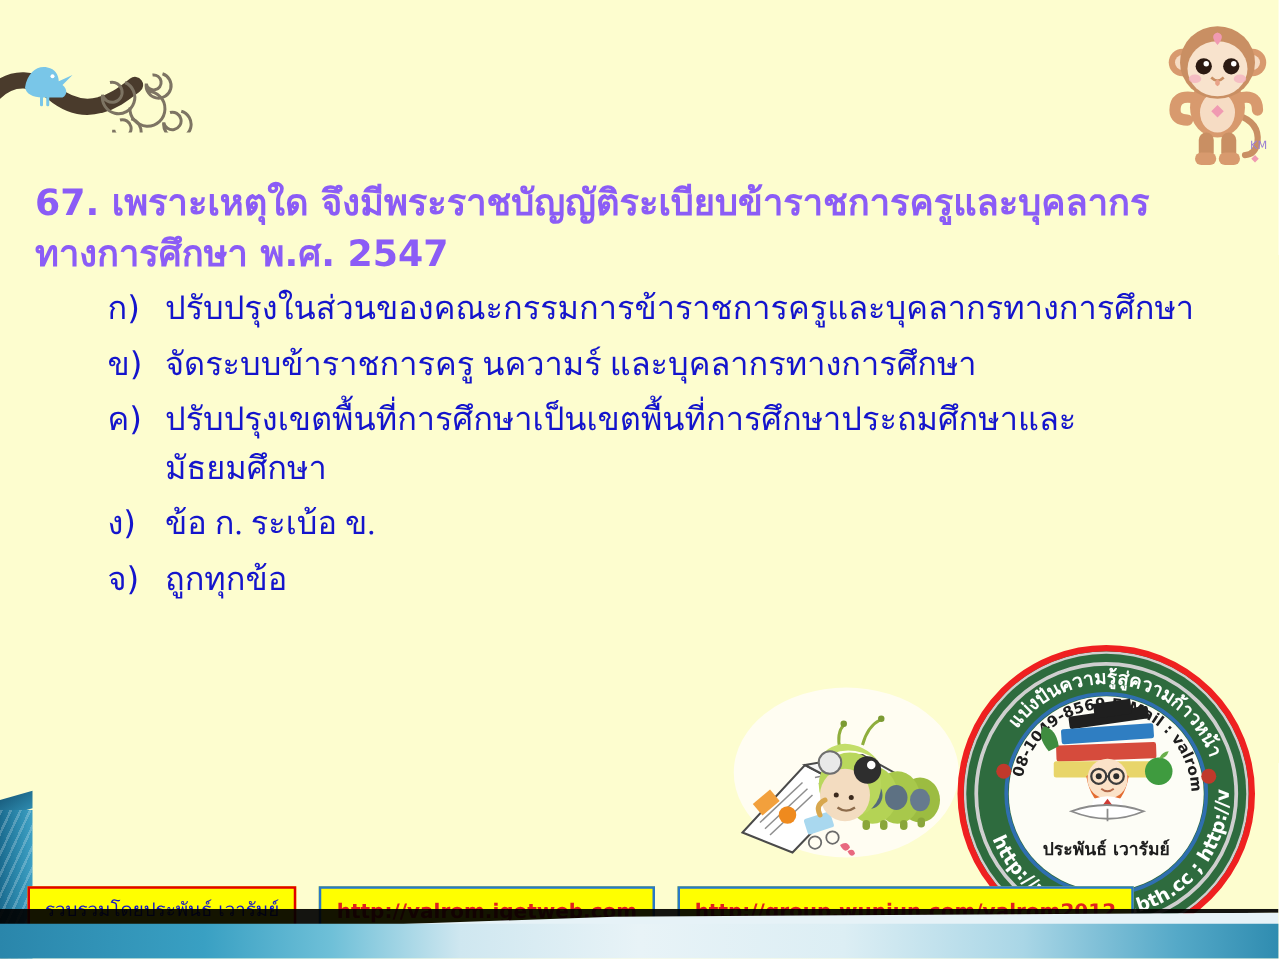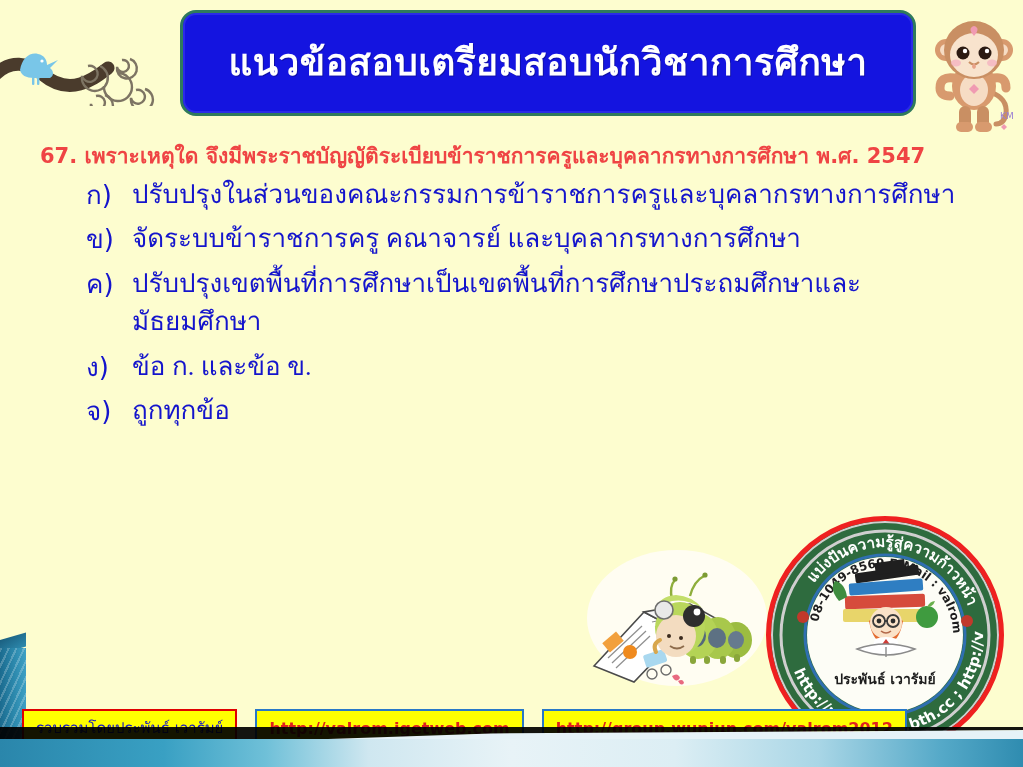--- a/index.html
+++ b/index.html
@@ -130,23 +130,23 @@
   }
 
   
   .content {
     position: absolute;
     left: 0;
     top: 142px;
     width: 1023px;
   }
   .question {
-    margin: 0 36px 0 40px;
-    color: #ef4444;
-    font-size: 21px;
+    margin: 0 36px 0 28px;
+    color: #8b5cf6;
+    font-size: 29px;
     font-weight: bold;
     line-height: 1.42;
   }
   ul.choices {
     list-style: none;
     margin: 4px 0 0 0;
     padding: 0 40px 0 86px;
   }
   ul.choices li {
     display: flex;
@@ -233,23 +233,20 @@
       <circle cx="46" cy="17" r="1.6" fill="#ffffff"></circle>
       <g fill="none" stroke="#7d7463" stroke-width="2.4">
         <path d="M92 22 a8 8 0 1 1 -6 10 a13 13 0 1 0 18 -10"></path>
         <path d="M126 16 a6 6 0 1 1 -5 7 a10 10 0 1 0 13 -8"></path>
         <path d="M108 42 a14 14 0 1 0 14 -13"></path>
         <path d="M100 52 a7 7 0 1 1 -5 8 a11 11 0 1 0 14 -9"></path>
         <path d="M140 46 a7 7 0 1 1 -5 8 a11 11 0 1 0 14 -9"></path>
       </g>
     </svg>
 
-    <div class="title-box">
-      <span class="title-text">แนวข้อสอบเตรียมสอบนักวิชาการศึกษา</span>
-    </div>
 
     <svg class="monkey" viewBox="0 0 92 128">
       <path d="M62 86 q18 6 16 22 q-2 10 -10 10" stroke="#c98f63" stroke-width="5" fill="none" stroke-linecap="round"></path>
       <ellipse cx="46" cy="80" rx="22" ry="24" fill="#d89a6e"></ellipse>
       <ellipse cx="46" cy="84" rx="14" ry="16" fill="#f6dcc4"></ellipse>
       <path d="M46 78 l5 5 l-5 5 l-5 -5 z" fill="#f09ab2"></path>
       <rect x="31" y="100" width="12" height="22" rx="6" fill="#c98f63"></rect>
       <rect x="49" y="100" width="12" height="22" rx="6" fill="#c98f63"></rect>
       <rect x="28" y="116" width="17" height="10" rx="5" fill="#d89a6e"></rect>
       <rect x="47" y="116" width="17" height="10" rx="5" fill="#d89a6e"></rect>
@@ -278,29 +275,29 @@
   <div class="content">
     <p class="question">67. เพราะเหตุใด จึงมีพระราชบัญญัติระเบียบข้าราชการครูและบุคลากรทางการศึกษา พ.ศ. 2547</p>
 
     <ul class="choices">
       <li>
         <span class="ch-label">ก)</span>
         <span class="ch-text">ปรับปรุงในส่วนของคณะกรรมการข้าราชการครูและบุคลากรทางการศึกษา</span>
       </li>
       <li>
         <span class="ch-label">ข)</span>
-        <span class="ch-text">จัดระบบข้าราชการครู คณาจารย์ และบุคลากรทางการศึกษา</span>
+        <span class="ch-text">จัดระบบข้าราชการครู นความร์ และบุคลากรทางการศึกษา</span>
       </li>
       <li>
         <span class="ch-label">ค)</span>
         <span class="ch-text">ปรับปรุงเขตพื้นที่การศึกษาเป็นเขตพื้นที่การศึกษาประถมศึกษาและมัธยมศึกษา</span>
       </li>
       <li>
         <span class="ch-label">ง)</span>
-        <span class="ch-text">ข้อ ก. และข้อ ข.</span>
+        <span class="ch-text">ข้อ ก. ระเบ้อ ข.</span>
       </li>
       <li>
         <span class="ch-label">จ)</span>
         <span class="ch-text">ถูกทุกข้อ</span>
       </li>
     </ul>
   </div>
 
   <svg class="caterpillar" viewBox="0 0 182 140">
     <ellipse cx="91" cy="70" rx="90" ry="68" fill="#fffdf2"></ellipse>

